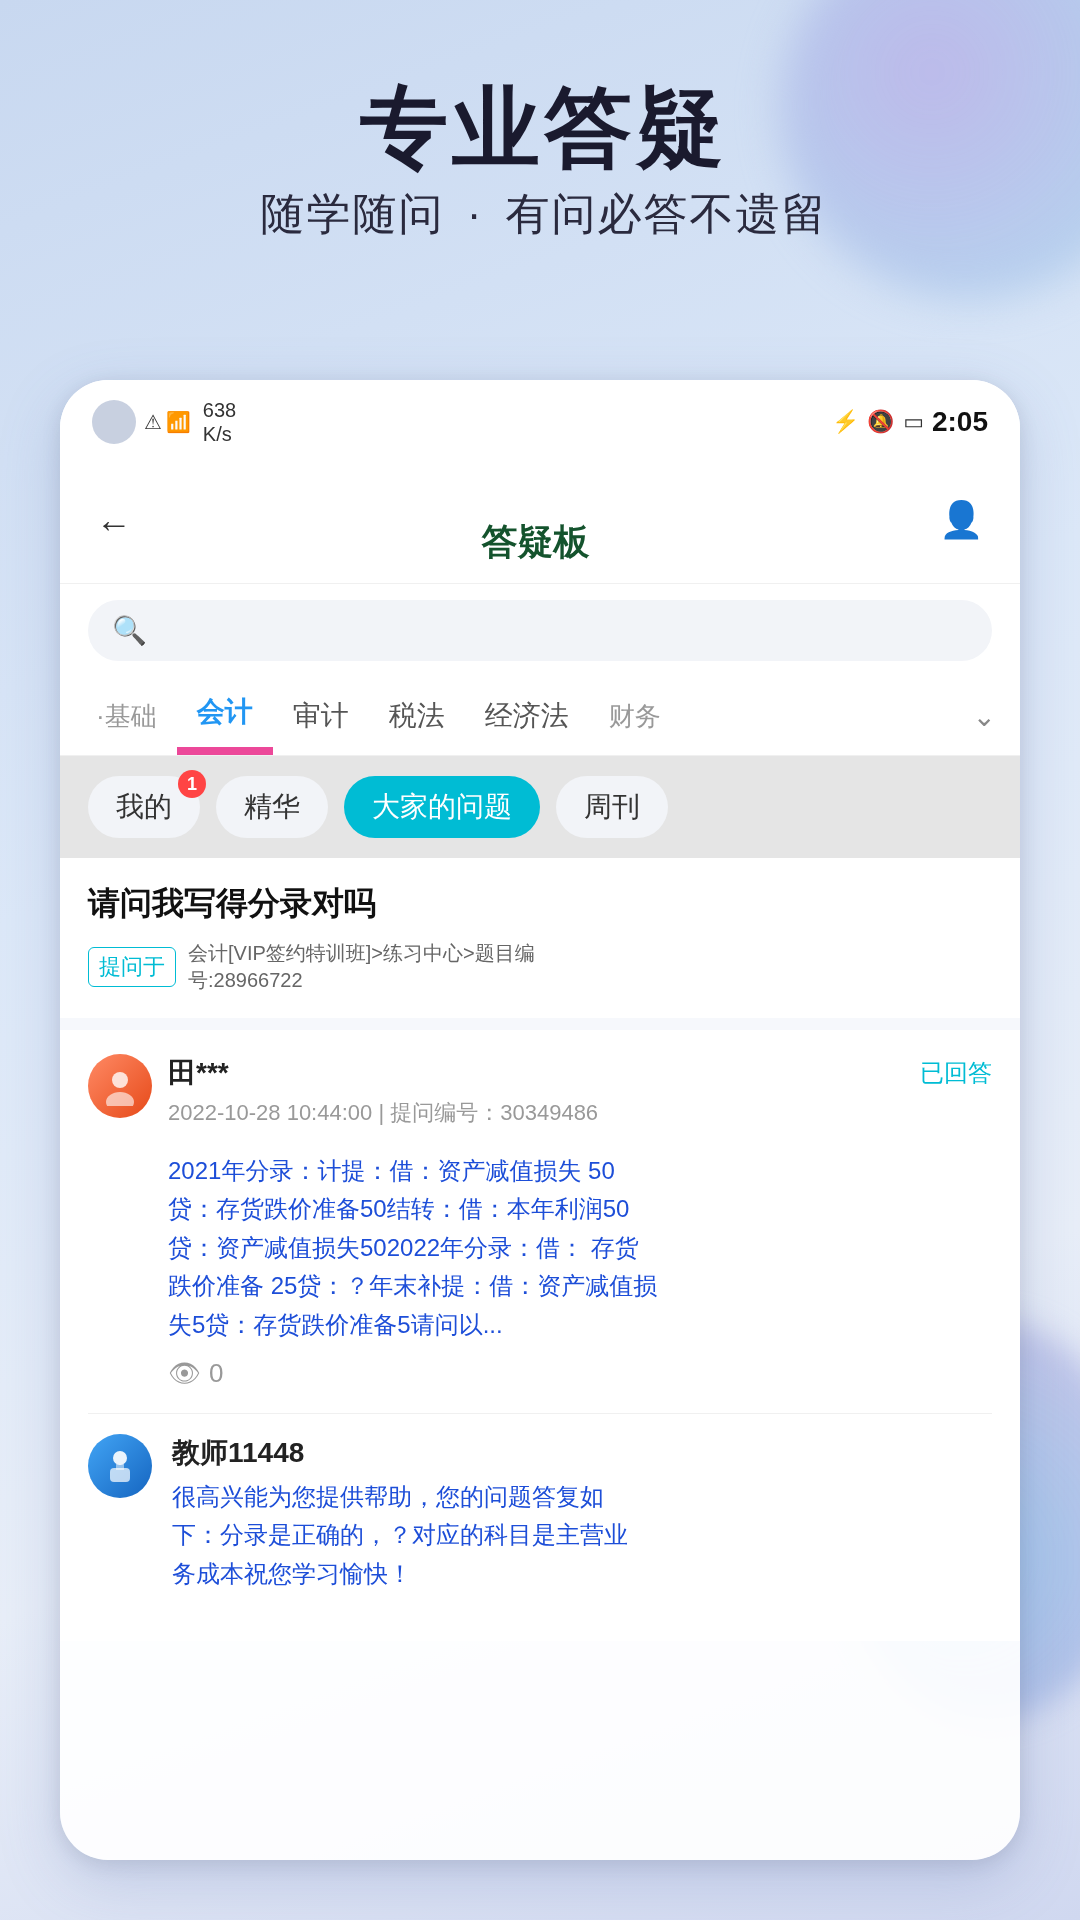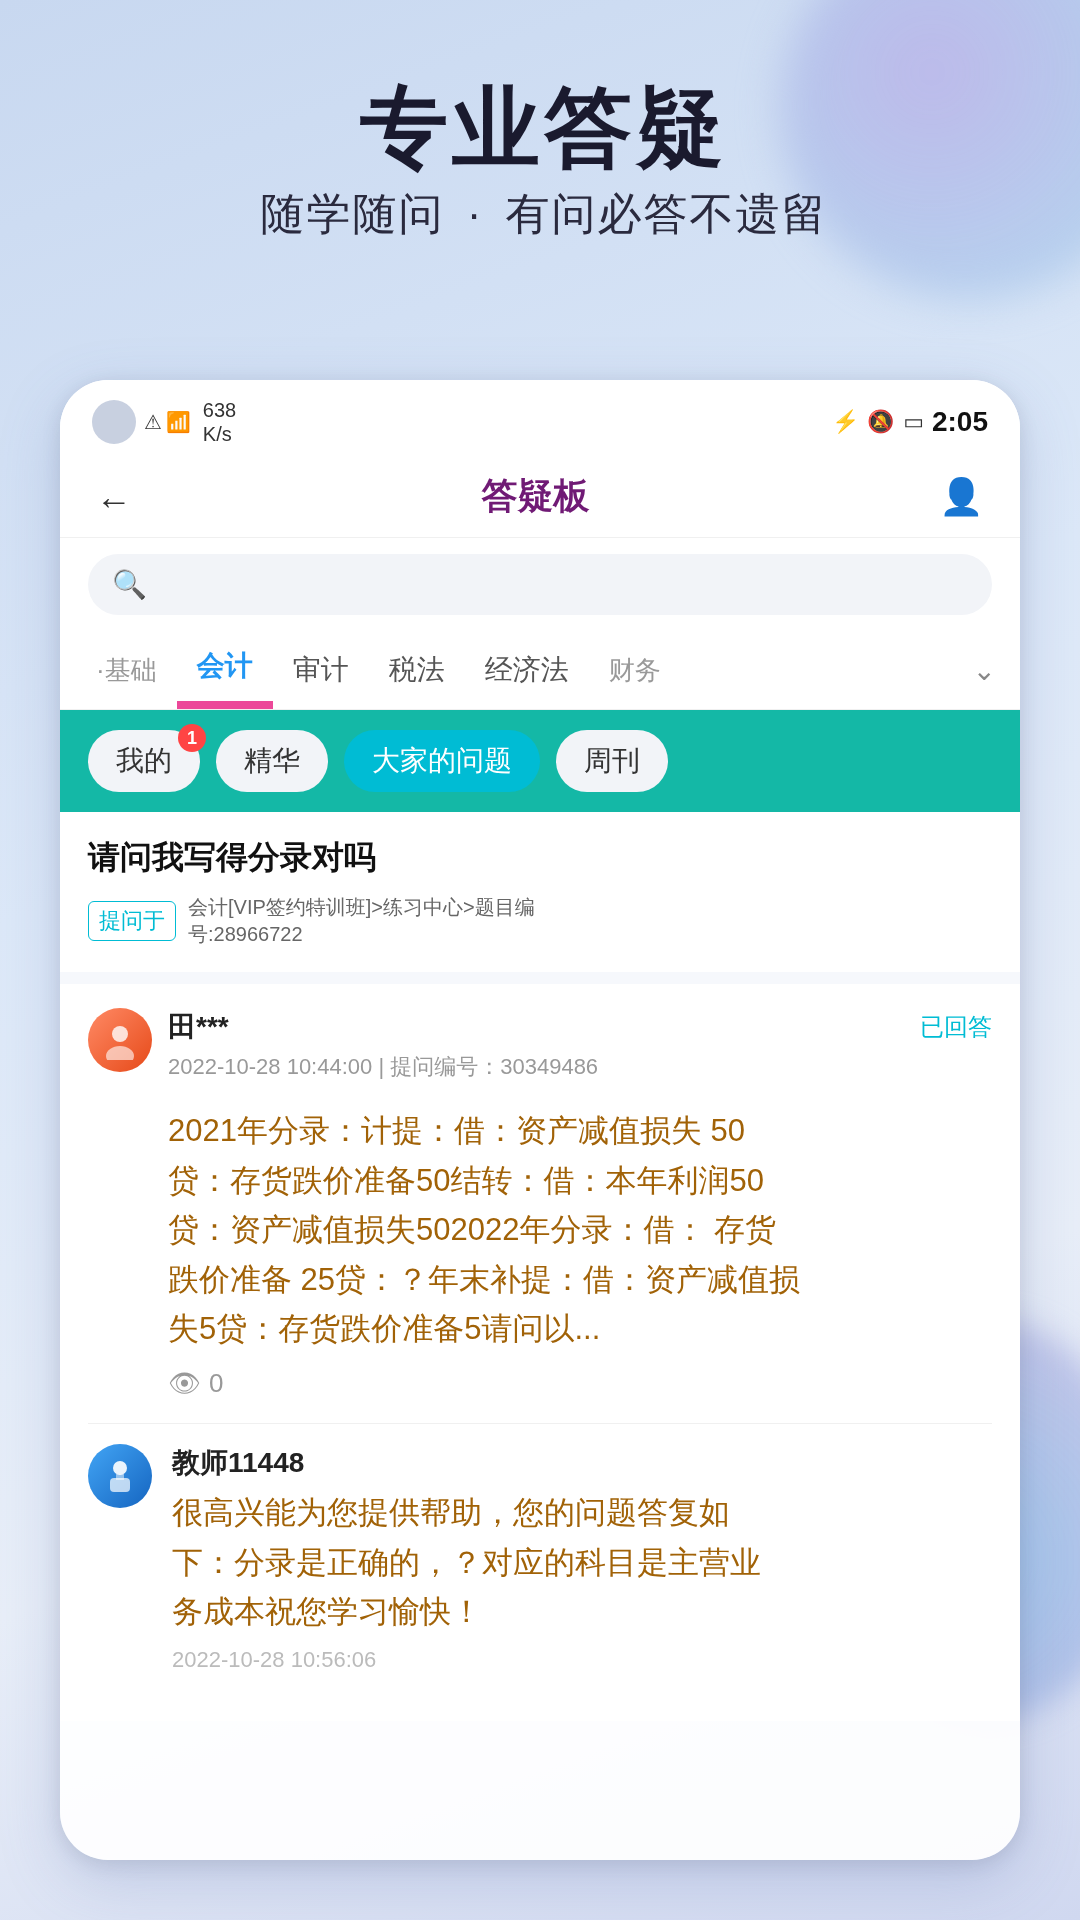--- a/index.html
+++ b/index.html
@@ -133,21 +133,22 @@
       border-bottom: 1px solid #f0f0f0;
     }
     .nav-back {
       font-size: 36px;
       color: #333;
       cursor: pointer;
     }
     .nav-title {
       font-size: 36px;
       font-weight: 600;
-      color: #701a75;
+      color: #14532d;
+      margin-top: 46px;
     }
     .nav-user {
       font-size: 36px;
       color: #555;
     }
 
     
     .search-container {
       padding: 16px 28px;
       background: white;
@@ -200,21 +201,21 @@
       color: #888;
       padding: 16px 8px;
       margin-left: auto;
     }
 
     
     .filter-tabs {
       display: flex;
       align-items: flex-start;
       padding: 20px 28px;
-      background: #14b8a6;
+      background: #e5e5e5;
       gap: 16px;
     }
     .filter-tab {
       padding: 12px 28px;
       border-radius: 40px;
       font-size: 28px;
       cursor: pointer;
       position: relative;
       background: #f2f4f8;
       color: #333;
@@ -324,22 +325,22 @@
     .answer-status {
       font-size: 24px;
       color: #00bcd4;
     }
     .answer-time-info {
       font-size: 22px;
       color: #999;
       margin-bottom: 24px;
     }
     .answer-text {
-      font-size: 31px;
-      color: #a16207;
+      font-size: 24px;
+      color: #1d4ed8;
       line-height: 1.6;
     }
     .answer-views {
       display: flex;
       align-items: center;
       gap: 8px;
       margin-top: 14px;
     }
     .view-icon {
       font-size: 26px;
@@ -487,20 +488,19 @@
         </div>
         <div class="answer-content">
           <div class="answer-header">
             <span class="answer-name">教师11448</span>
           </div>
           <div class="answer-text">
             很高兴能为您提供帮助，您的问题答复如<br>
             下：分录是正确的，？对应的科目是主营业<br>
             务成本祝您学习愉快！
           </div>
-          <div class="teacher-time">2022-10-28 10:56:06</div>
         </div>
       </div>
 
     </div>
   </div>
 
 </div>
 
 </body></html>

